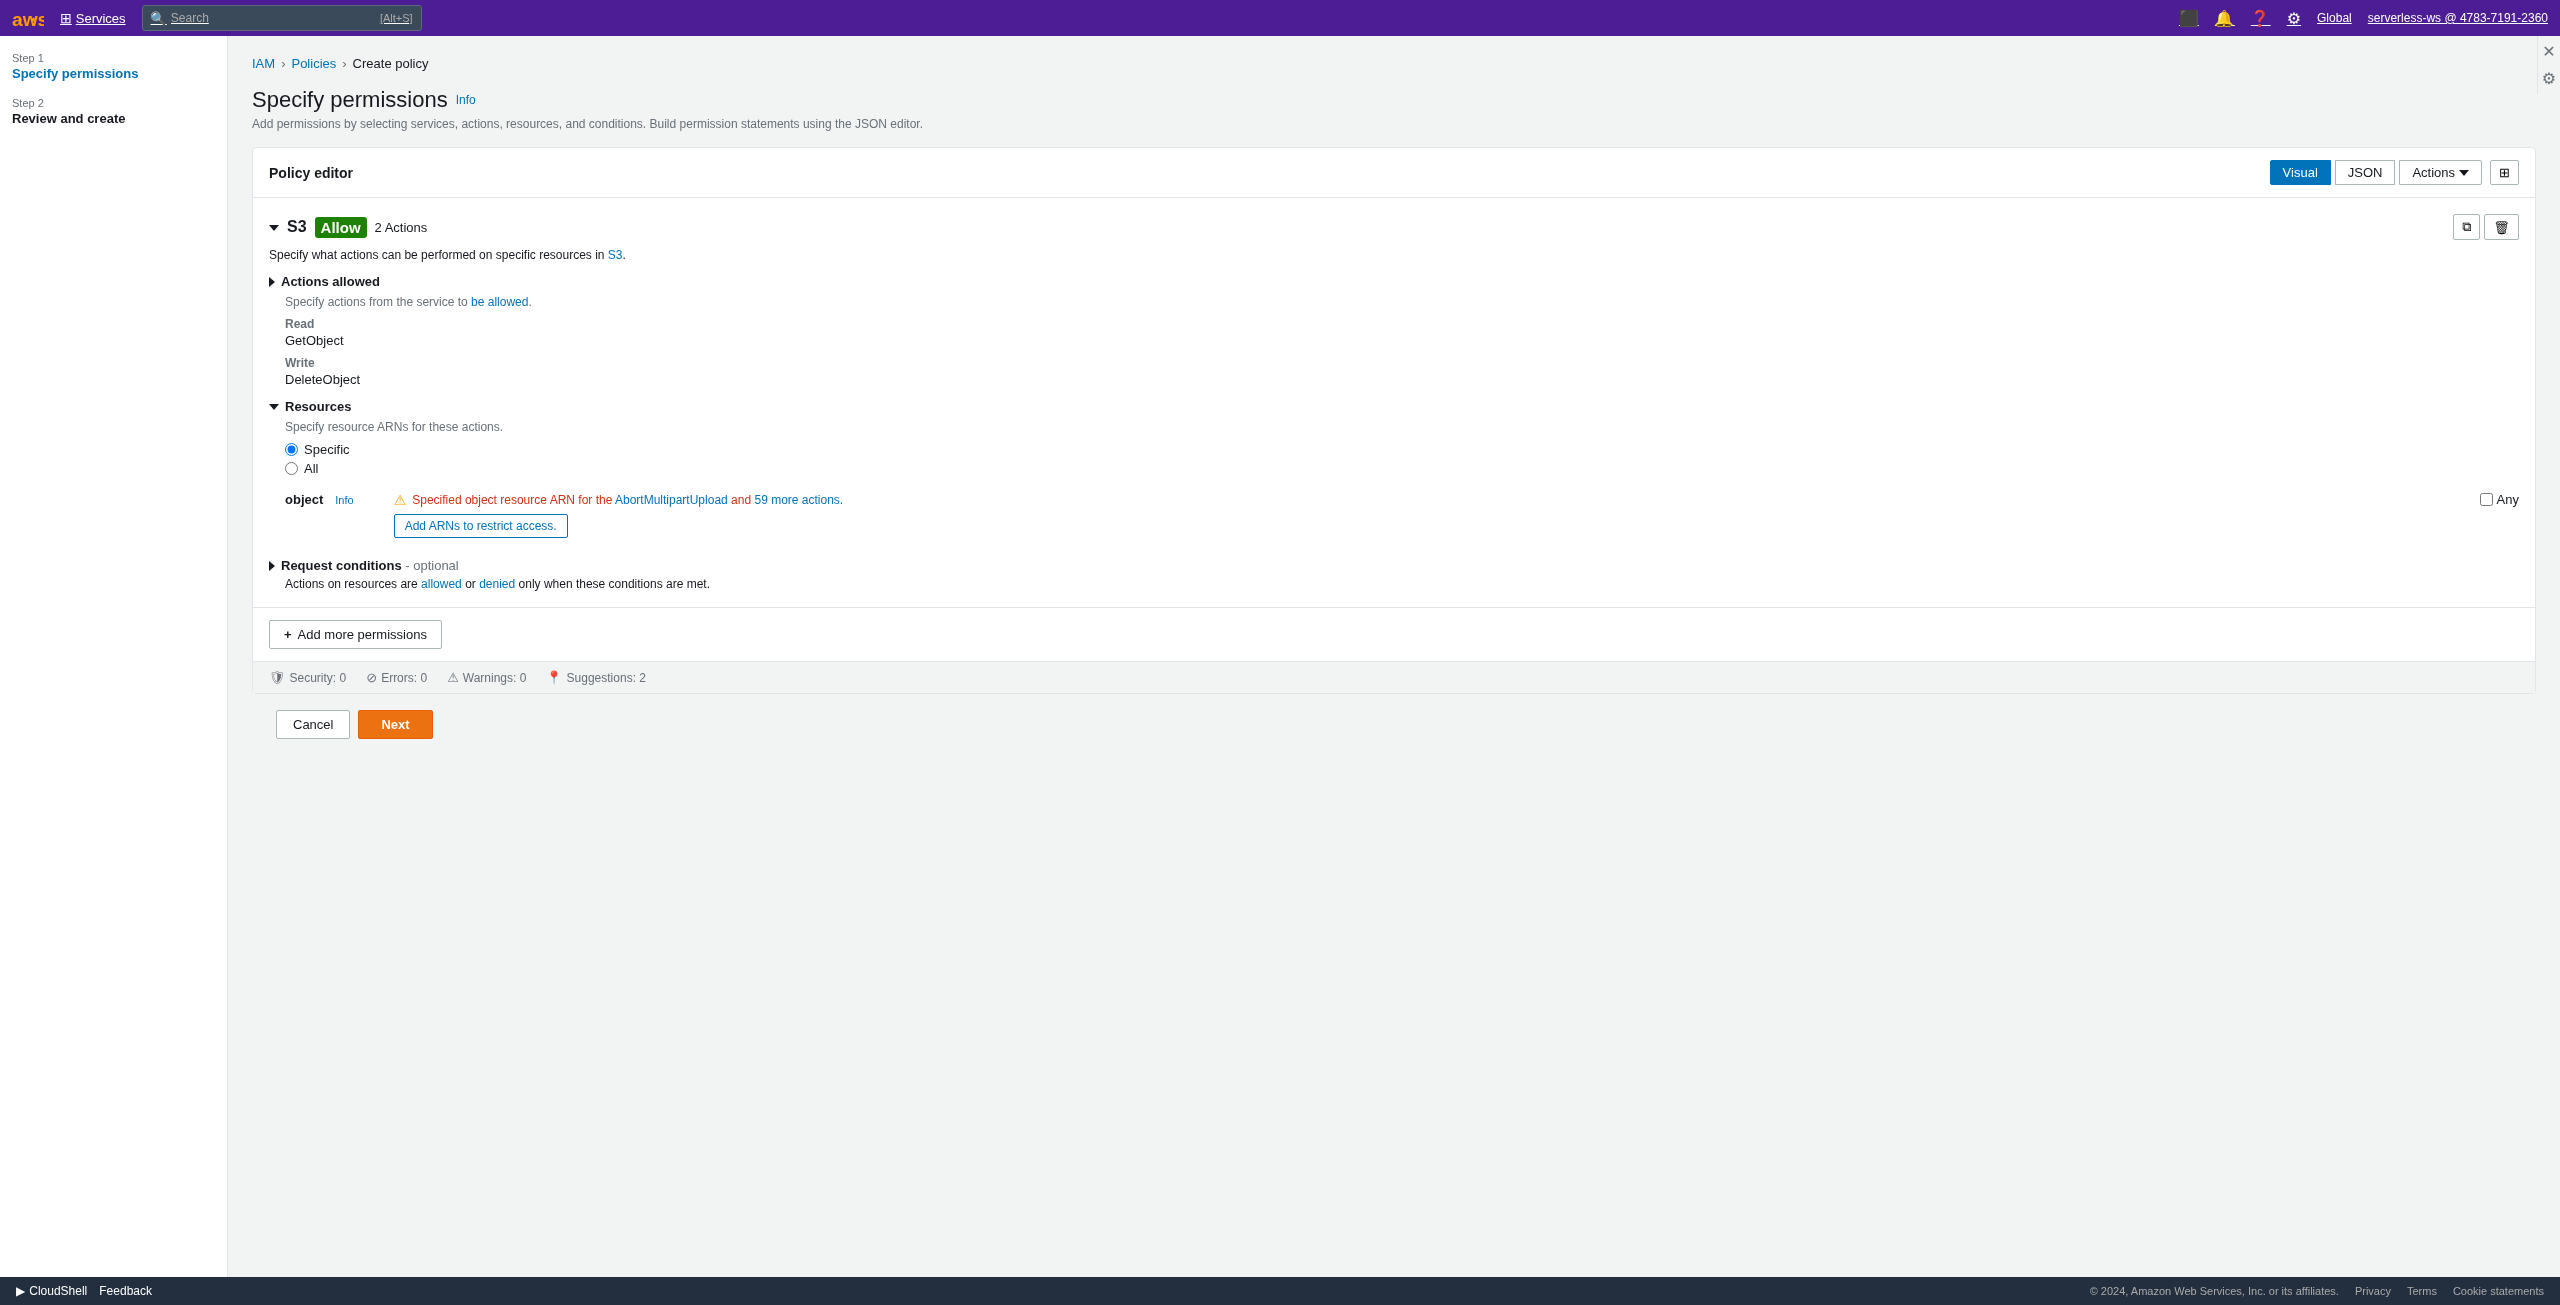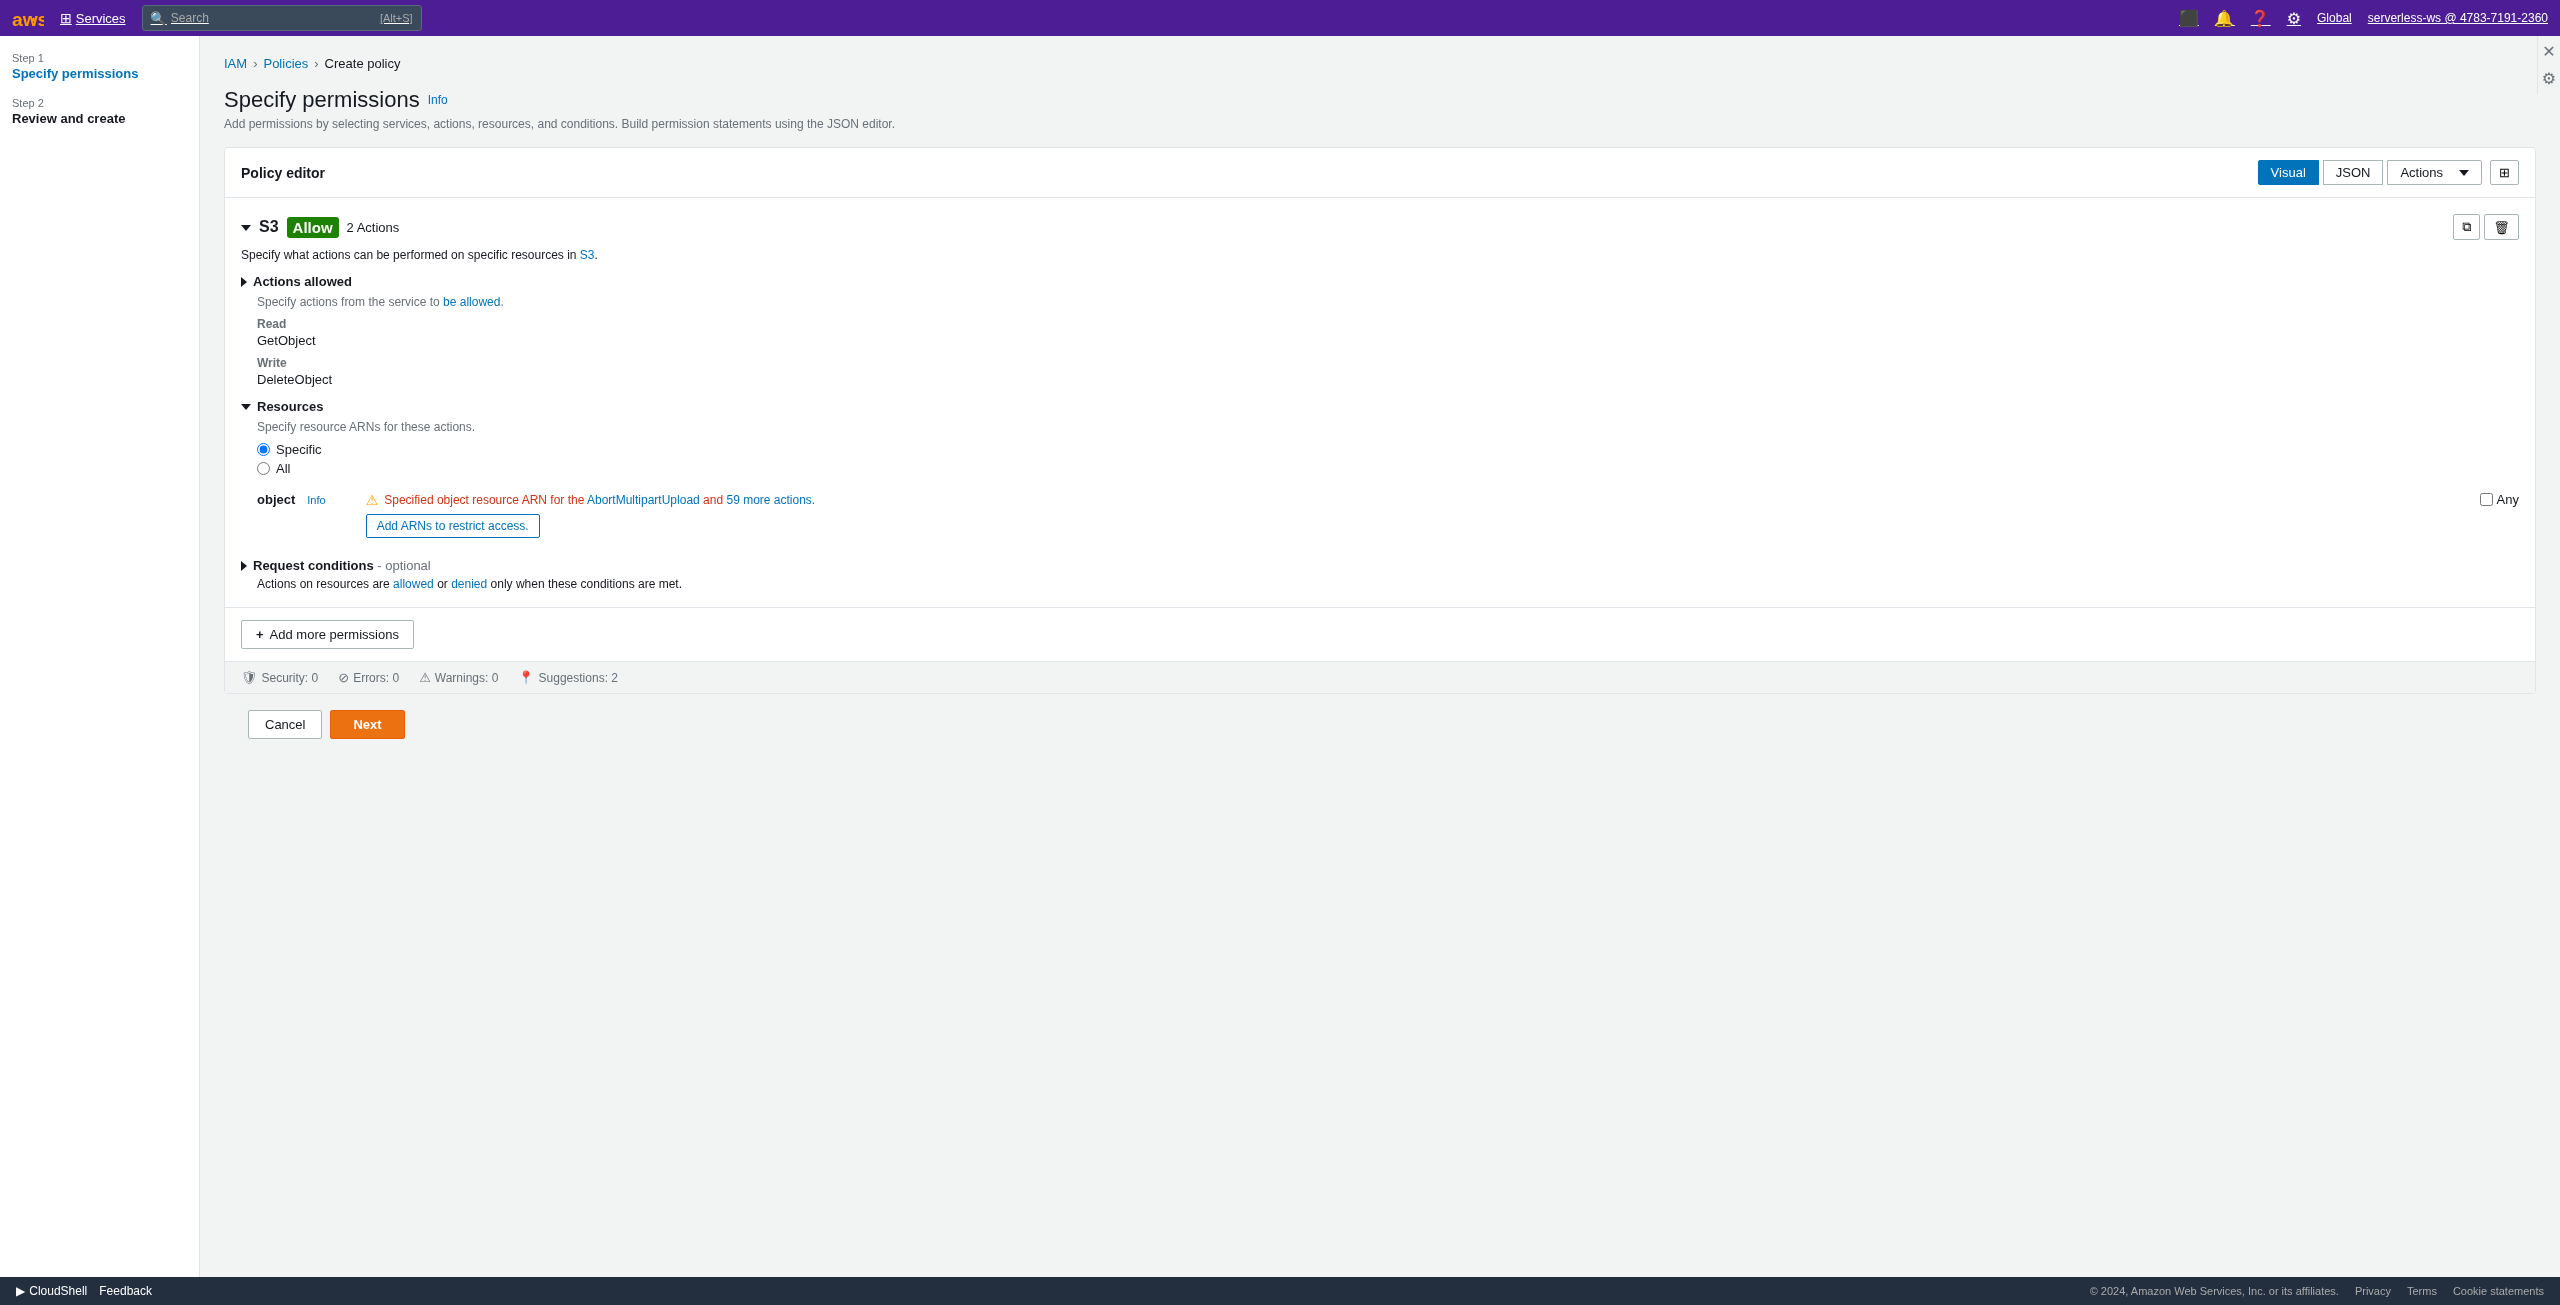--- a/index.html
+++ b/index.html
@@ -35,21 +35,21 @@
     .nav-right { margin-left: auto; display: flex; align-items: center; gap: 16px; }
     .nav-icon { color: #fff; font-size: 16px; cursor: pointer; }
     .nav-region { color: #fff; font-size: 12px; cursor: pointer; }
     .nav-account { color: #fff; font-size: 12px; cursor: pointer; }
 
     
     .main-layout { display: flex; flex: 1; overflow: hidden; }
 
     
     .left-panel {
-      background: #fff; width: 200px; flex-shrink: 0; border-right: 1px solid #e1e4e8;
+      background: #fff; width: 228px; flex-shrink: 0; border-right: 1px solid #e1e4e8;
       padding: 16px 12px;
     }
     .step-item { margin-bottom: 16px; }
     .step-label { font-size: 11px; color: #687078; margin-bottom: 2px; }
     .step-title { font-size: 13px; font-weight: 600; color: #16191f; }
     .step-title.active { color: #0073bb; }
 
     
     .main-content {
       flex: 1; overflow-y: auto; padding: 20px 24px;
@@ -81,21 +81,21 @@
       background: #0073bb; color: #fff; border: 1px solid #0073bb;
       padding: 4px 12px; font-size: 13px; border-radius: 2px 0 0 2px; cursor: pointer;
     }
     .btn-json {
       background: #fff; color: #16191f; border: 1px solid #aab7b8;
       padding: 4px 12px; font-size: 13px; border-radius: 0; cursor: pointer;
     }
     .btn-actions {
       background: #fff; color: #16191f; border: 1px solid #aab7b8;
       padding: 4px 12px; font-size: 13px; border-radius: 0 2px 2px 0; cursor: pointer;
-      display: flex; align-items: center; gap: 16px;
+      display: flex; align-items: center; gap: 4px;
     }
     .btn-icon-only {
       background: #fff; border: 1px solid #aab7b8; padding: 4px 8px;
       font-size: 13px; border-radius: 2px; cursor: pointer; margin-left: 4px;
     }
 
     
     .s3-block { padding: 16px; border-bottom: 1px solid #e1e4e8; }
     .s3-header { display: flex; align-items: center; justify-content: space-between; margin-bottom: 8px; }
     .s3-title-row { display: flex; align-items: center; gap: 8px; }

